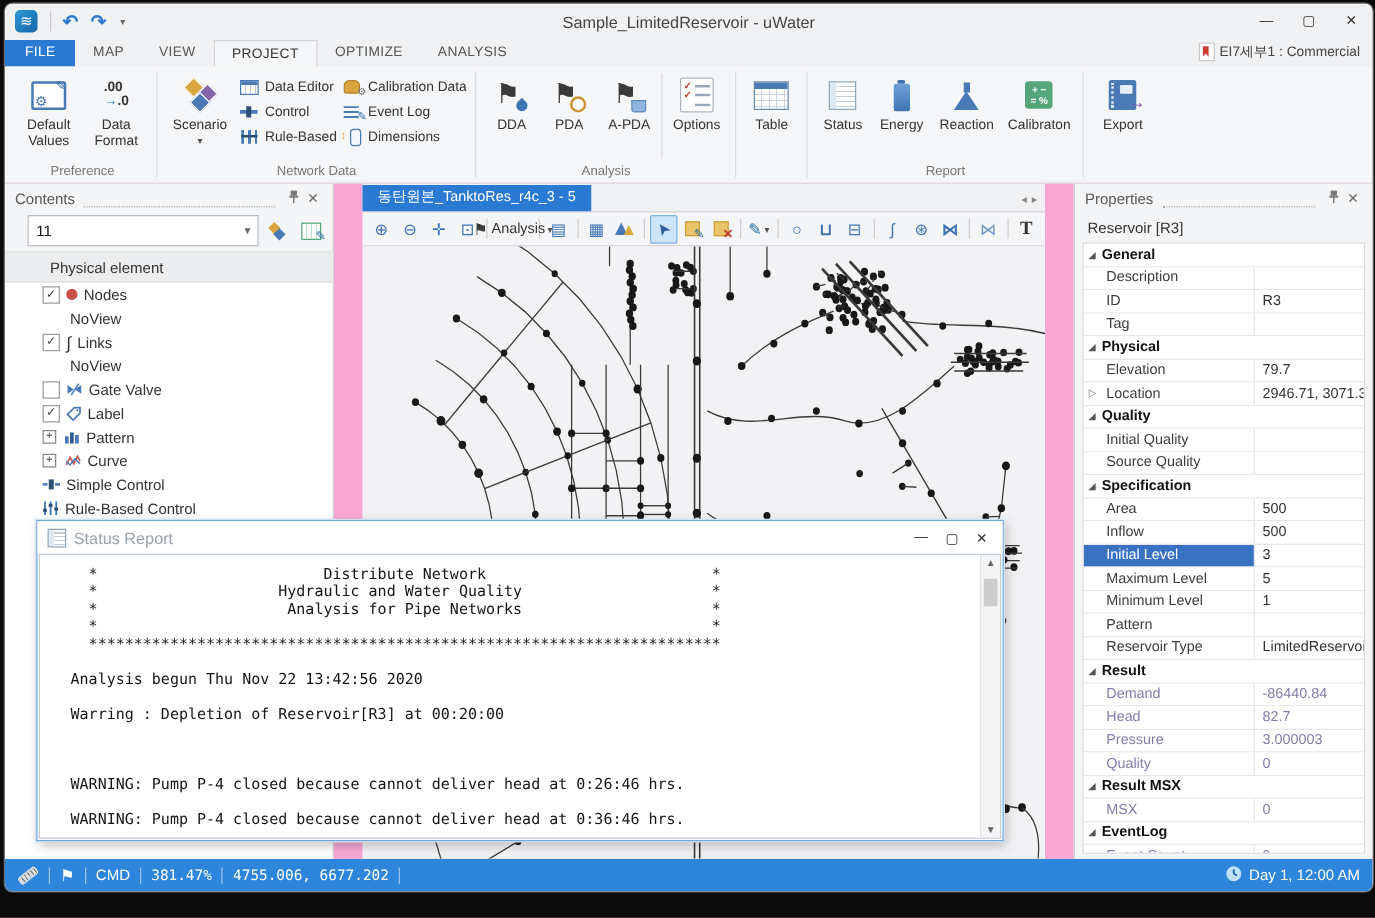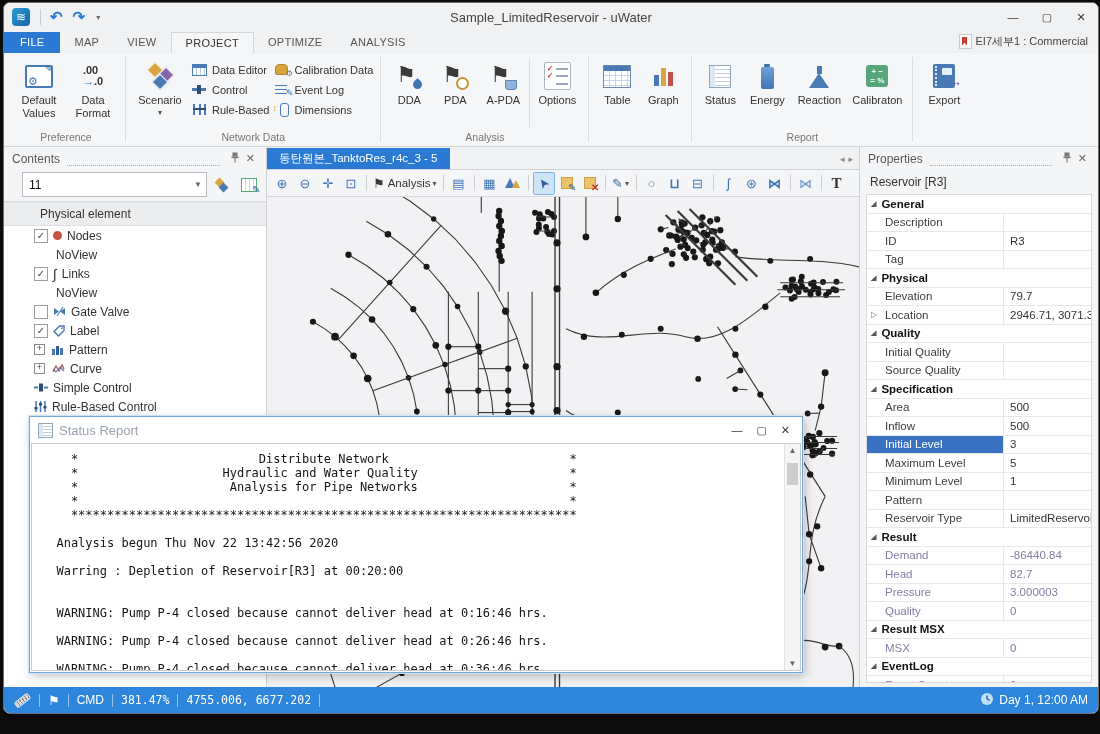--- a/index.html
+++ b/index.html
@@ -98,21 +98,21 @@
   .mini-rb{position:relative;width:13px;height:11px;background:repeating-linear-gradient(90deg,#4a7ab5 0 2px,rgba(0,0,0,0) 2px 5.5px);}
   .mini-rb::after{content:"";position:absolute;left:0;top:4px;width:13px;height:2px;background:#2e4d73;}
   .mini-db{position:relative;width:11px;height:9px;background:#d9a53f;border-radius:5px 5px 3px 3px/4px 4px 2px 2px;border:1px solid #b5862c;}
   .mini-db::after{content:"⚙";position:absolute;right:-6px;bottom:-4px;font-size:8px;color:#777;}
   .mini-el{position:relative;width:12px;height:10px;background:repeating-linear-gradient(#4a7ab5 0 1.5px, rgba(0,0,0,0) 1.5px 4px);}
   .mini-el::after{content:"✎";position:absolute;right:-6px;bottom:-3px;font-size:9px;color:#2e6da4;}
   .mini-dim{position:relative;width:7px;height:12px;border:1.5px solid #4a7ab5;border-radius:3px;margin-left:7px;}
   .mini-dim::before{content:"↕";position:absolute;left:-9px;top:-1px;font-size:9px;color:#d9a53f;}
 
   
-  .content{position:relative;height:540px;display:flex;background:#737373;}
+  .content{position:relative;height:540px;display:flex;background:#f9a8d4;gap:23px;}
   .panel{background:#f4f5f7;display:flex;flex-direction:column;}
   .panel.left{width:262px;border-right:1px solid #cfd0d2;}
   .panel.right{width:238px;border-left:1px solid #cfd0d2;}
   .phead{height:23px;display:flex;align-items:center;padding:0 8px;color:#595959;font-size:12px;}
   .phead .leader{flex:1;border-bottom:1px dotted #ababab;margin:4px 7px 0 7px;height:45%;}
   .phead .px{color:#666;font-size:11px;padding:0 3px;}
 
   
   .selrow{display:flex;align-items:center;gap:4px;padding:2px 6px 4px 18px;}
   .combo{flex:1;display:flex;align-items:center;height:23px;background:#fff;border:1px solid #b9bdc2;}
@@ -354,30 +354,20 @@
     </div>
     <div class="rsep"></div>
 
     <div class="rgroup">
       <div class="rbody">
         <div class="rbig" style="width:46px">
           <div class="bicon">
               <span class="ic-table"></span>
             </div>
           <div class="blabel"><span>Table</span></div>
-        </div>
-        <div class="rbig" style="width:46px">
-          <div class="bicon">
-              <span class="ic-graph">
-                <i></i>
-                <i></i>
-                <i></i>
-              </span>
-            </div>
-          <div class="blabel"><span>Graph</span></div>
         </div>
       </div>
       <div class="rglabel"></div>
     </div>
     <div class="rsep"></div>
 
     <div class="rgroup">
       <div class="rbody">
         <div class="rbig" style="width:46px">
           <div class="bicon">
@@ -1193,21 +1183,20 @@
           <div class="srline">    *                    Hydraulic and Water Quality                     *</div>
           <div class="srline">    *                     Analysis for Pipe Networks                     *</div>
           <div class="srline">    *                                                                    *</div>
           <div class="srline">    **********************************************************************</div>
           <div class="srline"></div>
           <div class="srline">  Analysis begun Thu Nov 22 13:42:56 2020</div>
           <div class="srline"></div>
           <div class="srline">  Warring : Depletion of Reservoir[R3] at 00:20:00</div>
           <div class="srline"></div>
           <div class="srline"></div>
-          <div class="srline">  WARNING: Pump P-4 closed because cannot deliver head at 0:16:46 hrs.</div>
           <div class="srline"></div>
           <div class="srline">  WARNING: Pump P-4 closed because cannot deliver head at 0:26:46 hrs.</div>
           <div class="srline"></div>
           <div class="srline">  WARNING: Pump P-4 closed because cannot deliver head at 0:36:46 hrs.</div>
         </div>
       <div class="dlg-scroll">
         <span class="sup">▲</span>
         <div class="thumb"></div>
         <span class="sdown">▼</span>
       </div>

